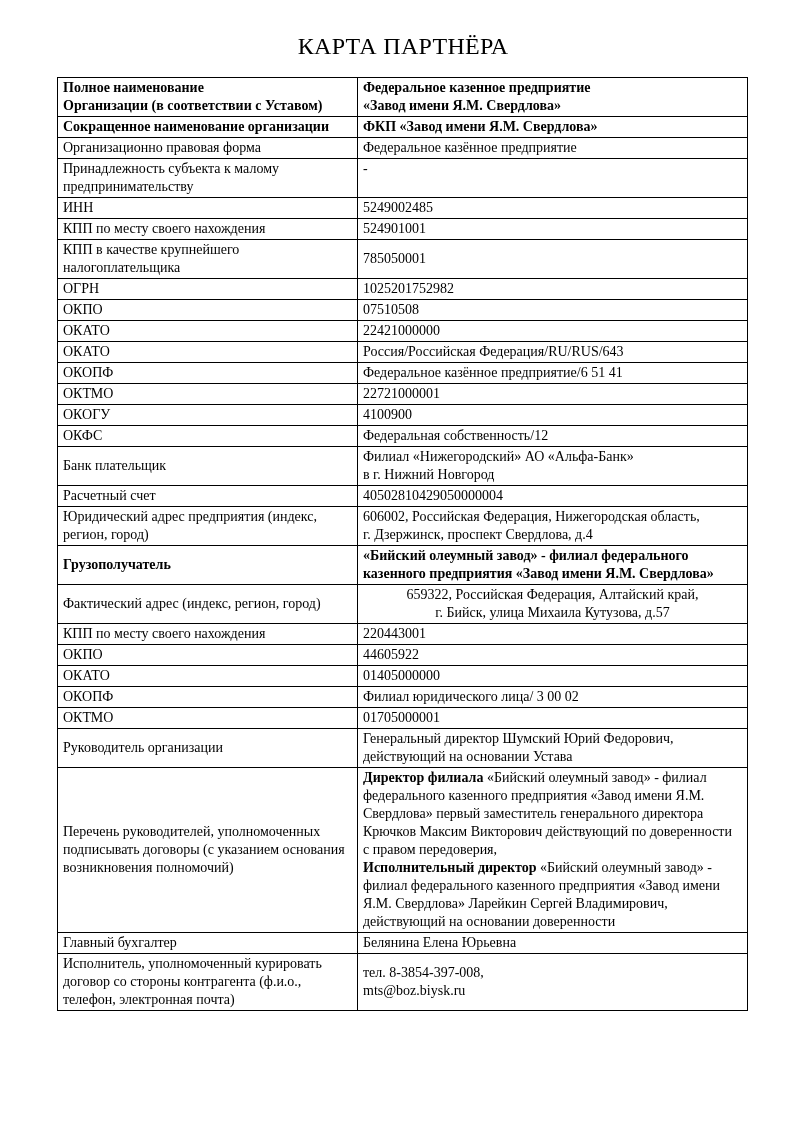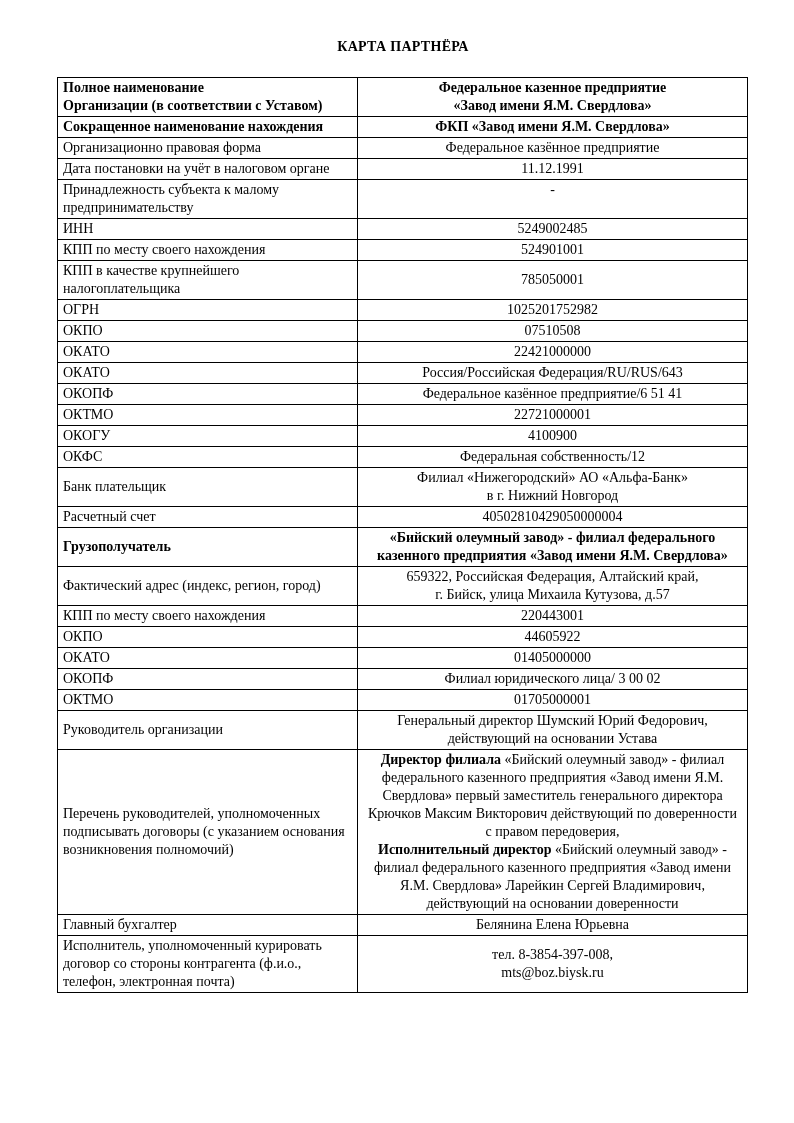--- a/index.html
+++ b/index.html
@@ -13,22 +13,22 @@
     font-family: "Liberation Serif", serif;
   }
   .page {
     width: 794px;
     height: 1123px;
     position: relative;
   }
   .doc-title {
     margin: 36px 0 0 12px;
     text-align: center;
-    font-weight: bold;
-    font-size: 14px;
+    font-weight: normal;
+    font-size: 24px;
     line-height: 21px;
     letter-spacing: 0.3px;
   }
   table.partner-card {
     border-collapse: collapse;
     table-layout: fixed;
     width: 690px;
     margin: 20px 0 0 57px;
   }
   col.c-label { width: 300px; }
@@ -36,21 +36,21 @@
   td {
     border: 1px solid #000000;
     padding: 1px 5px;
     font-size: 14px;
     line-height: 18px;
     vertical-align: middle;
     white-space: pre-line;
     overflow-wrap: break-word;
   }
   td.label { text-align: left; }
-  td.value { text-align: center; }
+  td.value { text-align: left; }
   td.value.align-left { text-align: center; }
   td.vtop { vertical-align: top; }
   .bold { font-weight: bold; }
 </style>
 </head>
 <body>
 
 <div class="page">
   <div class="doc-title">КАРТА ПАРТНЁРА</div>
   <table class="partner-card">
@@ -59,30 +59,26 @@
       <col class="c-value">
     </colgroup>
     <tbody>
         <tr>
           <td class="label bold">Полное наименование
 Организации (в соответствии с Уставом)</td>
           <td class="value bold">Федеральное казенное предприятие
 «Завод имени Я.М. Свердлова»</td>
         </tr>
         <tr>
-          <td class="label bold">Сокращенное наименование нахождения</td>
+          <td class="label bold">Сокращенное наименование организации</td>
           <td class="value bold">ФКП «Завод имени Я.М. Свердлова»</td>
         </tr>
         <tr>
           <td class="label">Организационно правовая форма</td>
           <td class="value">Федеральное казённое предприятие</td>
-        </tr>
-        <tr>
-          <td class="label">Дата постановки на учёт в налоговом органе</td>
-          <td class="value">11.12.1991</td>
         </tr>
         <tr>
           <td class="label">Принадлежность субъекта к малому
 предпринимательству</td>
           <td class="value vtop">-</td>
         </tr>
         <tr>
           <td class="label">ИНН</td>
           <td class="value">5249002485</td>
         </tr>
@@ -128,20 +124,26 @@
           <td class="value">Федеральная собственность/12</td>
         </tr>
         <tr>
           <td class="label">Банк плательщик</td>
           <td class="value">Филиал «Нижегородский» АО «Альфа-Банк»
 в г. Нижний Новгород</td>
         </tr>
         <tr>
           <td class="label">Расчетный счет</td>
           <td class="value">40502810429050000004</td>
+        </tr>
+        <tr>
+          <td class="label">Юридический адрес предприятия (индекс,
+регион, город)</td>
+          <td class="value">606002, Российская Федерация, Нижегородская область,
+г. Дзержинск, проспект Свердлова, д.4</td>
         </tr>
         <tr>
           <td class="label bold">Грузополучатель</td>
           <td class="value bold">«Бийский олеумный завод» - филиал федерального
 казенного предприятия «Завод имени Я.М. Свердлова»</td>
         </tr>
         <tr>
           <td class="label">Фактический адрес (индекс, регион, город)</td>
           <td class="value align-left">659322, Российская Федерация, Алтайский край,
 г. Бийск, улица Михаила Кутузова, д.57</td>

